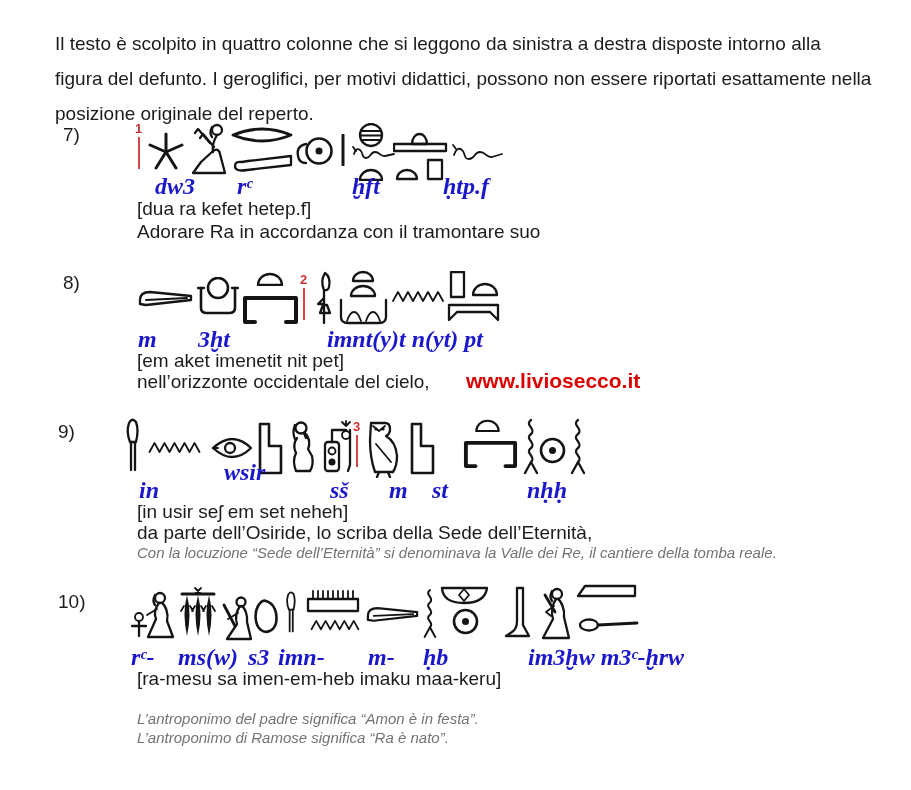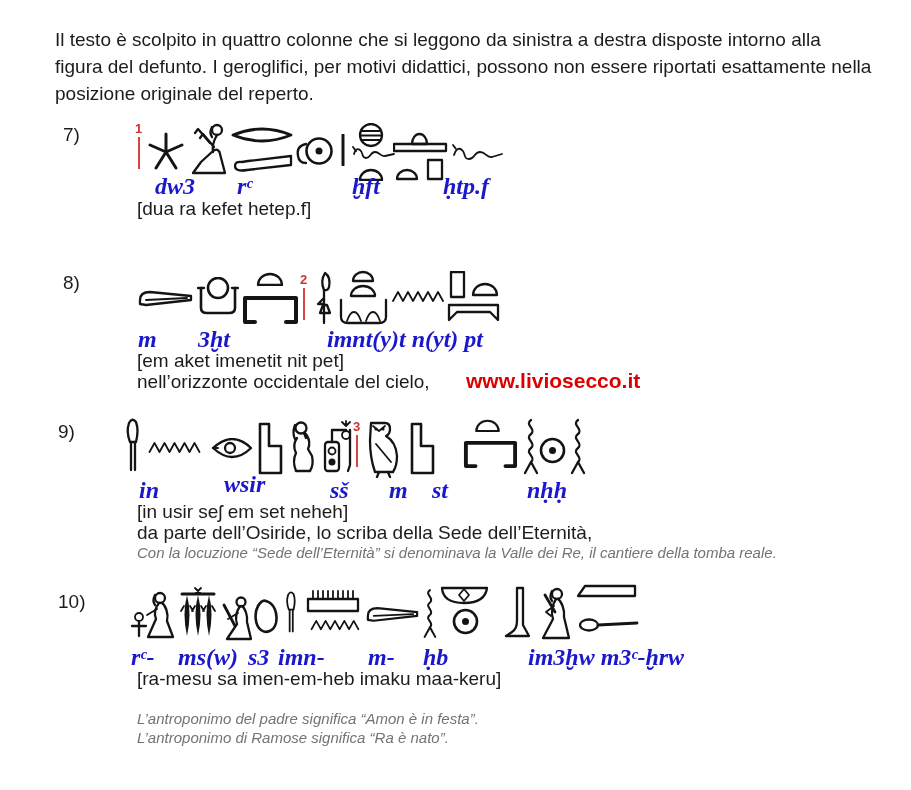--- a/index.html
+++ b/index.html
@@ -1,18 +1,18 @@
 <!DOCTYPE html>
 <html><head>
 <meta charset="utf-8">
 <style>
   html,body{margin:0;padding:0;background:#fff;}
   .page{position:relative;width:911px;height:790px;background:#fff;overflow:hidden;
         font-family:"Liberation Sans",sans-serif;color:#1c1c1c;}
-  .intro{position:absolute;left:55px;top:26px;width:818px;font-size:19px;line-height:27px;margin:0;}
+  .intro{position:absolute;left:55px;top:26px;width:818px;font-size:19px;line-height:35px;margin:0;}
   section{position:absolute;left:0;width:911px;}
   .num{position:absolute;font-size:19px;color:#1c1c1c;}
   .tr{position:absolute;font-family:"Liberation Serif","DejaVu Serif","DejaVu Sans",serif;
       font-style:italic;font-weight:bold;font-size:24px;color:#1b17cb;white-space:pre;}
   .phon,.trans{position:absolute;left:137px;font-size:19px;white-space:pre;color:#1c1c1c;}
   .note{position:absolute;left:137px;font-size:15px;font-style:italic;color:#737373;white-space:pre;}
   .website{position:absolute;font-weight:700;font-size:21px;color:#dd0000;letter-spacing:0;}
   .marker{position:absolute;}
   .marker .mnum{display:block;color:#cc3333;font-size:13px;font-weight:700;line-height:13px;margin-left:1px;}
   .marker .mline{display:block;width:2px;height:32px;background:#d64545;margin:2px 0 0 4px;}
@@ -91,20 +91,21 @@
       <path class="thin" d="M4,13 q3,-9 8,-5 c4,3 1,9 7,9 c6,0 5,-7 11,-7 c6,0 6,6 12,5 l10,-3"></path>
       <path class="thin" d="M6,7 l-3,-4"></path>
     </svg>
 
     <span class="tr" style="left:155px;top:55px;">dw3</span>
     <span class="tr" style="left:237px;top:55px;">rᶜ</span>
     <span class="tr" style="left:352px;top:55px;">ḫft</span>
     <span class="tr" style="left:398px;top:55px;margin-left:45px;">ḥtp.f</span>
 
     <div class="phon" style="top:80px;">[dua ra kefet hetep.f]</div>
+    <div class="trans" style="top:103px;">Adorare Ra in accordanza con il tramontare suo</div>
   </section>
 
   <section style="top:262px;height:135px;">
     <span class="num" style="left:63px;top:10px;">8)</span>
 
     <svg class="glyph" style="left:137px;top:28px;" width="57" height="17" viewBox="0 0 57 17">
       <path d="M3,14 L3,10 Q3,2 13,2 L54,6 L54,10 L9,15 Z"></path>
       <line class="thin" x1="9" y1="10" x2="50" y2="8"></line>
     </svg>
 
@@ -232,21 +233,21 @@
     <svg class="glyph" style="left:539px;top:25px;" width="27" height="27" viewBox="0 0 27 27">
       <circle cx="13.5" cy="13.5" r="11.5" style="stroke-width:2.6"></circle>
       <circle class="fill" cx="13.5" cy="13.5" r="3.5"></circle>
     </svg>
 
     <svg class="glyph" style="left:569px;top:6px;" width="17" height="57" viewBox="0 0 17 57">
       <path d="M9,2 C2,7 15,11 9,16 C2,21 15,25 9,30 C2,35 15,39 9,44 M9,44 L3,55 M9,44 L15,55"></path>
     </svg>
 
     <span class="tr" style="left:139px;top:65px;">in</span>
-    <span class="tr" style="left:224px;top:59px;text-align:right;">wsir</span>
+    <span class="tr" style="left:224px;top:47px;text-align:right;">wsir</span>
     <span class="tr" style="left:330px;top:65px;">sš</span>
     <span class="tr" style="left:389px;top:65px;">m</span>
     <span class="tr" style="left:432px;top:65px;">st</span>
     <span class="tr" style="left:527px;top:65px;">nḥḥ</span>
 
     <div class="phon" style="top:89px;">[in usir seʃ em set neheh]</div>
     <div class="trans" style="top:110px;">da parte dell’Osiride, lo scriba della Sede dell’Eternità,</div>
     <div class="note" style="top:132px;">Con la locuzione “Sede dell’Eternità” si denominava la Valle dei Re, il cantiere della tomba reale.</div>
   </section>
 

